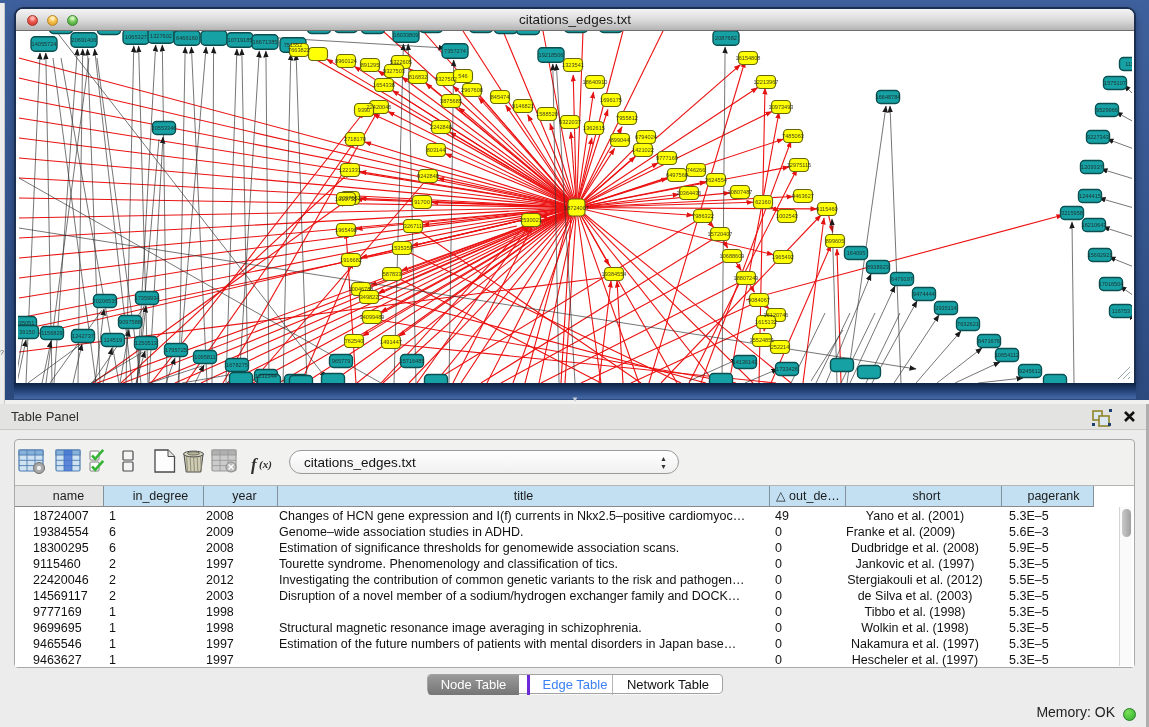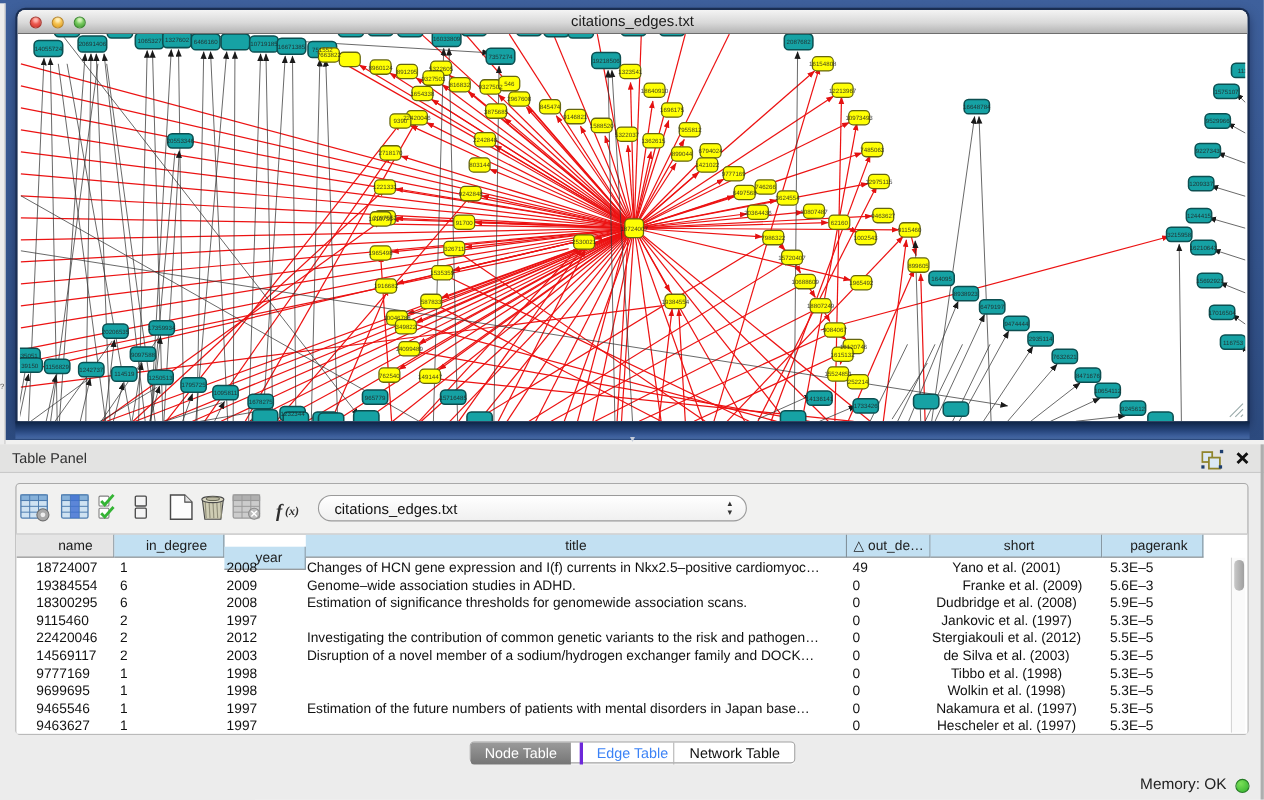--- a/index.html
+++ b/index.html
@@ -654,21 +654,21 @@
         <text x="258" y="467" style="font:italic bold 11px 'Liberation Serif',serif;fill:#2e2e2e">(x)</text>
       </svg>
     <div id="combo">
         <span>citations_edges.txt</span>
         <span class="stp">▲<br>▼</span>
       </div>
     <div id="tblwrap">
       <div class="thead">
           <div class="th" style="left:0px;width:89px;background:#e5e5e5;text-align:center;padding-left:19px;">name</div>
           <div class="th" style="left:89px;width:100px;background:#c2e0f2;text-align:center;padding-left:14px;">in_degree</div>
-          <div class="th" style="left:189px;width:74px;background:#c2e0f2;text-align:center;padding-left:8px;margin-top:11px;">year</div>
+          <div class="th" style="left:189px;width:74px;background:#c2e0f2;text-align:center;padding-left:8px;">year</div>
           <div class="th" style="left:263px;width:492px;background:#c2e0f2;text-align:center;padding-left:0px;">title</div>
           <div class="th" style="left:755px;width:76px;background:#c2e0f2;text-align:left;padding-left:6px;">△ out_de…</div>
           <div class="th" style="left:831px;width:156px;background:#c2e0f2;text-align:center;padding-left:6px;">short</div>
           <div class="th" style="left:987px;width:92px;background:#c2e0f2;text-align:center;padding-left:12px;">pagerank</div>
         </div>
       <div class="tbody">
           <div class="tr" style="top:0px">
             <div class="td" style="left:18px">18724007</div>
             <div class="td" style="left:94px">1</div>
             <div class="td" style="left:191px">2008</div>
@@ -676,36 +676,37 @@
             <div class="td" style="left:760px">49</div>
             <div class="td" style="left:831px;width:138px;text-align:center">Yano et al. (2001)</div>
             <div class="td" style="left:994px">5.3E–5</div>
           </div>
           <div class="tr" style="top:16px">
             <div class="td" style="left:18px">19384554</div>
             <div class="td" style="left:94px">6</div>
             <div class="td" style="left:191px">2009</div>
             <div class="td" style="left:264px">Genome–wide association studies in ADHD.</div>
             <div class="td" style="left:760px">0</div>
-            <div class="td" style="left:831px;width:138px;text-align:right">Franke et al. (2009)</div>
+            <div class="td" style="left:831px;width:138px;text-align:left">Franke et al. (2009)</div>
             <div class="td" style="left:994px">5.6E–3</div>
           </div>
           <div class="tr" style="top:32px">
             <div class="td" style="left:18px">18300295</div>
             <div class="td" style="left:94px">6</div>
             <div class="td" style="left:191px">2008</div>
             <div class="td" style="left:264px">Estimation of significance thresholds for genomewide association scans.</div>
             <div class="td" style="left:760px">0</div>
             <div class="td" style="left:831px;width:138px;text-align:center">Dudbridge et al. (2008)</div>
             <div class="td" style="left:994px">5.9E–5</div>
           </div>
           <div class="tr" style="top:48px">
             <div class="td" style="left:18px">9115460</div>
             <div class="td" style="left:94px">2</div>
             <div class="td" style="left:191px">1997</div>
+            <div class="td" style="left:264px">Tourette syndrome. Phenomenology and classification of tics.</div>
             <div class="td" style="left:760px">0</div>
             <div class="td" style="left:831px;width:138px;text-align:center">Jankovic et al. (1997)</div>
             <div class="td" style="left:994px">5.3E–5</div>
           </div>
           <div class="tr" style="top:64px">
             <div class="td" style="left:18px">22420046</div>
             <div class="td" style="left:94px">2</div>
             <div class="td" style="left:191px">2012</div>
             <div class="td" style="left:264px">Investigating the contribution of common genetic variants to the risk and pathogen…</div>
             <div class="td" style="left:760px">0</div>
@@ -726,20 +727,21 @@
             <div class="td" style="left:94px">1</div>
             <div class="td" style="left:191px">1998</div>
             <div class="td" style="left:760px">0</div>
             <div class="td" style="left:831px;width:138px;text-align:center">Tibbo et al. (1998)</div>
             <div class="td" style="left:994px">5.3E–5</div>
           </div>
           <div class="tr" style="top:112px">
             <div class="td" style="left:18px">9699695</div>
             <div class="td" style="left:94px">1</div>
             <div class="td" style="left:191px">1998</div>
+            <div class="td" style="left:264px">Structural magnetic resonance image averaging in schizophrenia.</div>
             <div class="td" style="left:760px">0</div>
             <div class="td" style="left:831px;width:138px;text-align:center">Wolkin et al. (1998)</div>
             <div class="td" style="left:994px">5.3E–5</div>
           </div>
           <div class="tr" style="top:128px">
             <div class="td" style="left:18px">9465546</div>
             <div class="td" style="left:94px">1</div>
             <div class="td" style="left:191px">1997</div>
             <div class="td" style="left:264px">Estimation of the future numbers of patients with mental disorders in Japan base…</div>
             <div class="td" style="left:760px">0</div>

